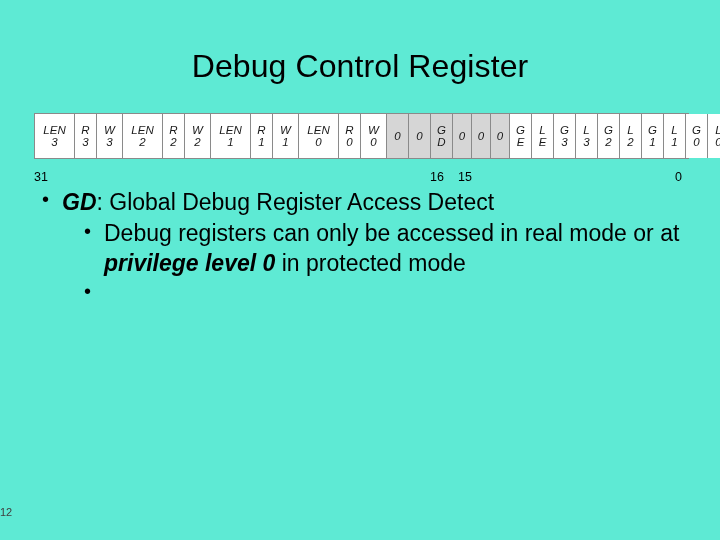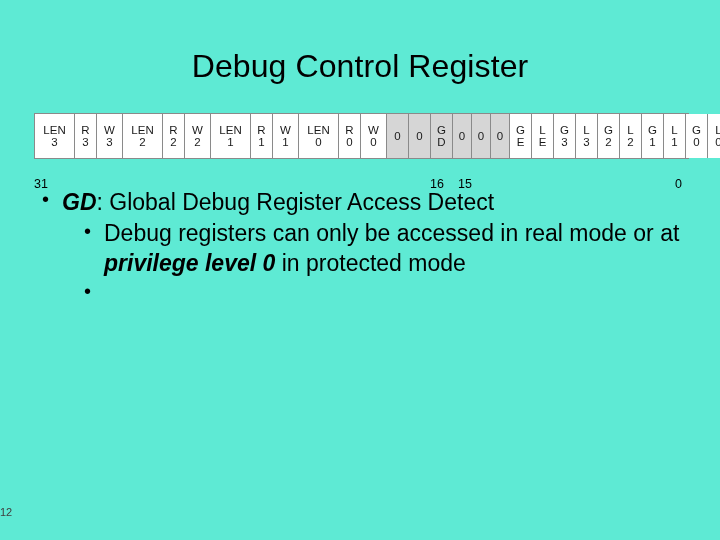--- a/index.html
+++ b/index.html
@@ -36,20 +36,21 @@
     top: 113px;
     width: 655px;
   }
   .reg-row {
     display: flex;
     border: 1px solid #8a8a8a;
     border-right: none;
     background: #ffffff;
     height: 46px;
     box-sizing: border-box;
+    font-style: italic;
   }
   .cell {
     border-right: 1px solid #8a8a8a;
     box-sizing: border-box;
     display: flex;
     align-items: center;
     justify-content: center;
     font-size: 11.5px;
     color: #1a1a1a;
     line-height: 1.08;
@@ -62,21 +63,21 @@
     flex-direction: column;
     justify-content: center;
   }
   .cell .l1, .cell .l2 { display: block; }
 
   
   .bit-labels {
     position: relative;
     width: 655px;
     height: 18px;
-    margin-top: 18px;
+    margin-top: 11px;
   }
   .bit-labels span {
     position: absolute;
     top: 0;
     font-size: 12.5px;
     color: #000000;
   }
 
   
   .bullets {

